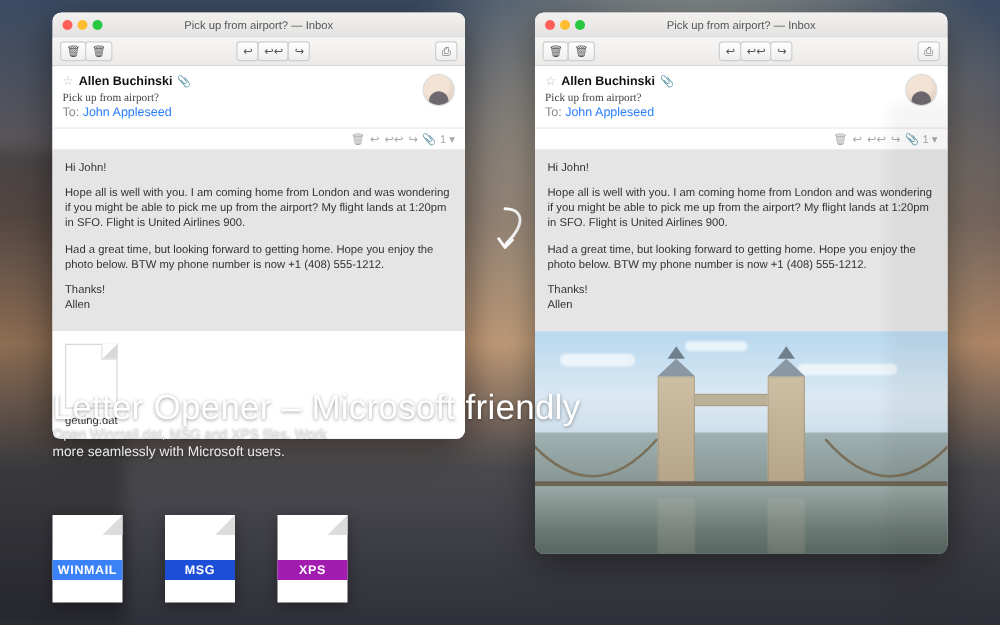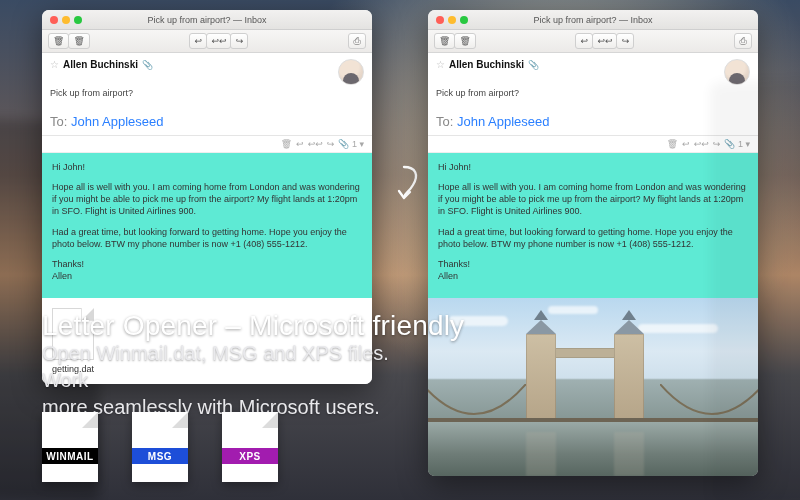--- a/index.html
+++ b/index.html
@@ -44,32 +44,32 @@
     font-size:9px; color:#555; border-radius:3px; margin-left:-1px;
   }
   .tbtn:first-child{ margin-left:0; }
   .msghead {
     padding:6px 8px; border-bottom:1px solid #e5e5e5; background:#fff; display:flex; gap:8px;
   }
   .msghead .col { flex:1; }
   .sender-line { display:flex; align-items:center; gap:4px; font-size:10px; color:#111;}
   .star { color:#bbb; font-size:10px;}
   .clip { color:#888; font-size:9px;}
-  .subj { color:#444; font-size:9px; margin-top:18px;}
-  .toline { color:#888; font-size:13px; margin-top:16px;}
+  .subj { color:#444; font-size:9px; margin-top:2px;font-family:Liberation Serif, serif;}
+  .toline { color:#888; font-size:10px; margin-top:2px;}
   .toline .toval{ color:#2a7fff;}
   .avatar {
     width:26px; height:26px; border-radius:50%; border:1px solid #ddd; overflow:hidden;
     background: radial-gradient(circle at 40% 30%, #f2e3d5 0 45%, #e8d9cc 60%, #d9cabd 100%);
     display:flex; align-items:flex-end; justify-content:center;
   }
   .avatar::after{ content:""; width:16px; height:12px; background:#6c686e; border-radius:8px 8px 0 0; margin-bottom:-1px;}
   .actionbar { display:flex; justify-content:flex-end; gap:4px; padding:3px 8px; border-bottom:1px solid #eee; background:#fff;}
   .actionbar span { color:#a8a8a8; font-size:9px; }
-  .body { padding:8px 10px; background:#5eead4; line-height:1.35; color:#333; font-size:9px;}
+  .body { padding:8px 10px; background:#e5e5e5; line-height:1.35; color:#333; font-size:9px;}
   .body p{ margin-bottom:8px; white-space:normal;}
   .attach-area { padding:4px 10px 10px; background:#fff; border-radius:0 0 7px 7px;}
   .fileicon {
     width:42px; height:52px; background:#fff; border:1px solid #d8d8d8; position:relative;
     margin-top:6px;
   }
   .fileicon::before{
     content:""; position:absolute; top:-1px; right:-1px; width:12px; height:12px;
     background:linear-gradient(135deg,#fff 0 48%, #d8d8d8 52% 100%);
     border-left:1px solid #e3e3e3; border-bottom:1px solid #e3e3e3;
@@ -105,21 +105,21 @@
   .cloud{ position:absolute; background:rgba(255,255,255,0.65); border-radius:20px; filter:blur(1px);}
   .cloud.a{ left:20px; top:18px; width:60px; height:10px;}
   .cloud.b{ left:210px; top:26px; width:80px; height:9px;}
   .cloud.c{ left:120px; top:8px; width:50px; height:8px;}
   
   
   .convert-arrow { position:absolute; left:393px; top:163px; color:#fff; width:30px; height:40px;}
   
   
   .headline { position:absolute; left:42px; top:310px; color:#fff; font-weight:400; font-size:28px; letter-spacing:0.2px; text-shadow:0 1px 3px rgba(0,0,0,0.4);}
-  .subline  { position:absolute; left:42px; top:340px; color:#e9e9ec; font-weight:300; font-size:20px; line-height:1.35; max-width:360px; text-shadow:0 1px 2px rgba(0,0,0,0.35);}
+  .subline  { position:absolute; left:42px; top:340px; color:#e9e9ec; font-weight:300; font-size:11px; line-height:1.35; max-width:360px; text-shadow:0 1px 2px rgba(0,0,0,0.35);}
   
   
   .badges { position:absolute; left:42px; bottom:18px; display:flex; gap:34px; }
   .badge-file {
     width:56px; height:70px; background:#fff; position:relative;
     box-shadow: 0 3px 10px rgba(0,0,0,0.35);
   }
   .badge-file::before{
     content:""; position:absolute; top:0; right:0; width:16px; height:16px;
     background:linear-gradient(135deg,#fff 0 48%, #dcdcdc 52% 100%);
@@ -278,21 +278,21 @@
   </div>
 
   <div class="headline">Letter Opener – Microsoft friendly</div>
   <div class="subline">
     <span>Open Winmail.dat, MSG and XPS files. Work</span><br>
     <span>more seamlessly with Microsoft users.</span>
   </div>
 
   <div class="badges">
     <div class="badge-file">
-      <div class="stripe" style="background:#000000">WINMAIL</div>
+      <div class="stripe" style="background:#3b82f6">WINMAIL</div>
     </div>
     <div class="badge-file">
       <div class="stripe" style="background:#1d4ed8">MSG</div>
     </div>
     <div class="badge-file">
       <div class="stripe" style="background:#a21caf">XPS</div>
     </div>
   </div>
 
 </div>

